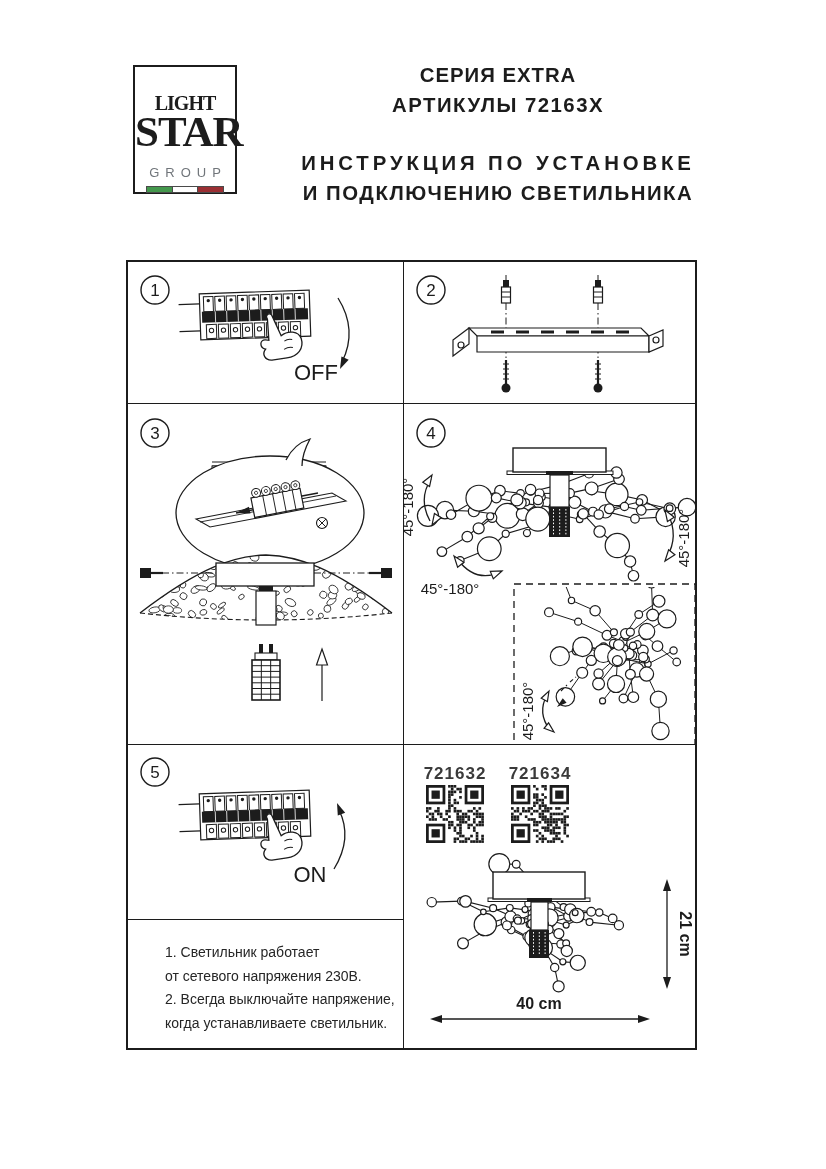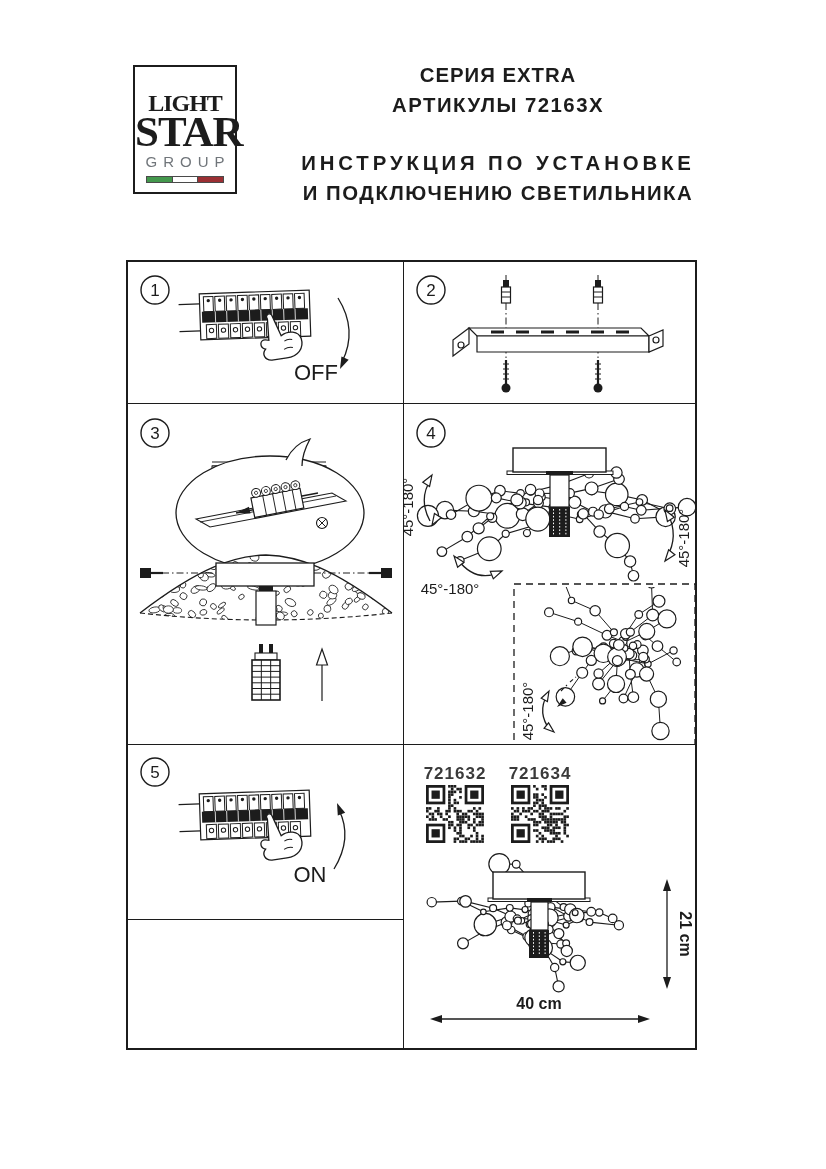--- a/index.html
+++ b/index.html
@@ -1,25 +1,25 @@
 <!DOCTYPE html>
 <html><head>
 <meta charset="utf-8">
 <style>
   html,body{margin:0;padding:0;background:#e9e9e9;}
   .page{position:relative;width:826px;height:1169px;background:#ffffff;overflow:hidden;
         font-family:"Liberation Sans",sans-serif;color:#1c1c1c;}
   
   .logo{position:absolute;left:133px;top:65px;width:104px;height:129px;
         border:2px solid #1c1c1c;box-sizing:border-box;text-align:center;background:#fff;}
-  .logo-light{font-family:"Liberation Serif",serif;font-weight:bold;font-size:24px;
+  .logo-light{font-family:"Liberation Serif",serif;font-weight:bold;font-size:20px;
               line-height:28px;margin-top:22px;letter-spacing:-1px;}
   .logo-star{font-family:"Liberation Serif",serif;font-weight:bold;font-size:43px;
              line-height:30px;letter-spacing:-1px;}
-  .logo-group{font-size:15px;letter-spacing:6px;text-indent:6px;margin-top:6px;}
+  .logo-group{font-size:13px;letter-spacing:6px;text-indent:6px;margin-top:18px;}
   .flag{display:flex;width:78px;height:7px;margin:6px auto 0;border:1px solid #4a4a4a;box-sizing:border-box;}
   .flag span{flex:1;height:100%;}
   .flag span.mid{border-left:1px solid #4a4a4a;border-right:1px solid #4a4a4a;}
   .titleblock{position:absolute;right:131px;top:60px;text-align:center;}
   .series{font-size:21px;font-weight:bold;letter-spacing:1px;line-height:30px;transform:scaleX(.97);transform-origin:right center;}
   .articles{font-size:21px;font-weight:bold;letter-spacing:1.5px;line-height:30px;transform:scaleX(.97);transform-origin:right center;}
   .maintitle1{font-size:21px;font-weight:bold;letter-spacing:4px;line-height:30px;margin-top:28px;transform:scaleX(.97);transform-origin:right center;}
   .maintitle2{font-size:21px;font-weight:bold;letter-spacing:1.6px;line-height:30px;transform:scaleX(.97);transform-origin:right center;}
   
   .grid{position:absolute;left:126px;top:260px;width:567px;height:786px;border:2px solid #1c1c1c;}
@@ -675,20 +675,26 @@
             <path d="M 9 35 q 5 -2 9 0" fill="none" stroke="#1c1c1c" stroke-width="1"></path>
           </g>
           <path d="M 334 869 Q 353 838 339 810" fill="none" stroke="#1c1c1c" stroke-width="1.3"></path>
           <polygon points="337,803 345.20401453925814,812.6277798811378 337.7865437027238,815.6246326284651" fill="#1c1c1c" stroke="#1c1c1c" stroke-width="0"></polygon>
         </g>
       <circle class="stepc" cx="155" cy="772" r="14"></circle>
       <text class="stepn" x="155" y="778">5</text>
       <text class="switch" x="310" y="882">ON</text>
     </svg>
 
+    <div class="note">
+      <div>1. Светильник работает</div>
+      <div>от сетевого напряжения 230В.</div>
+      <div>2. Всегда выключайте напряжение,</div>
+      <div>когда устанавливаете светильник.</div>
+    </div>
 
     <svg id="c6" class="cell" viewBox="403 745 291 303">
       <g id="c6art">
           <rect x="425" y="785" width="58" height="58" fill="#fff"></rect>
           <rect x="425" y="807.0952380952381" width="2.6514285714285712" height="2.6514285714285712" fill="#1c1c1c"></rect>
           <rect x="425" y="809.8571428571429" width="2.6514285714285712" height="2.6514285714285712" fill="#1c1c1c"></rect>
           <rect x="425" y="815.3809523809524" width="2.6514285714285712" height="2.6514285714285712" fill="#1c1c1c"></rect>
           <rect x="427.76190476190476" y="807.0952380952381" width="2.6514285714285712" height="2.6514285714285712" fill="#1c1c1c"></rect>
           <rect x="427.76190476190476" y="812.6190476190476" width="2.6514285714285712" height="2.6514285714285712" fill="#1c1c1c"></rect>
           <rect x="427.76190476190476" y="818.1428571428571" width="2.6514285714285712" height="2.6514285714285712" fill="#1c1c1c"></rect>

